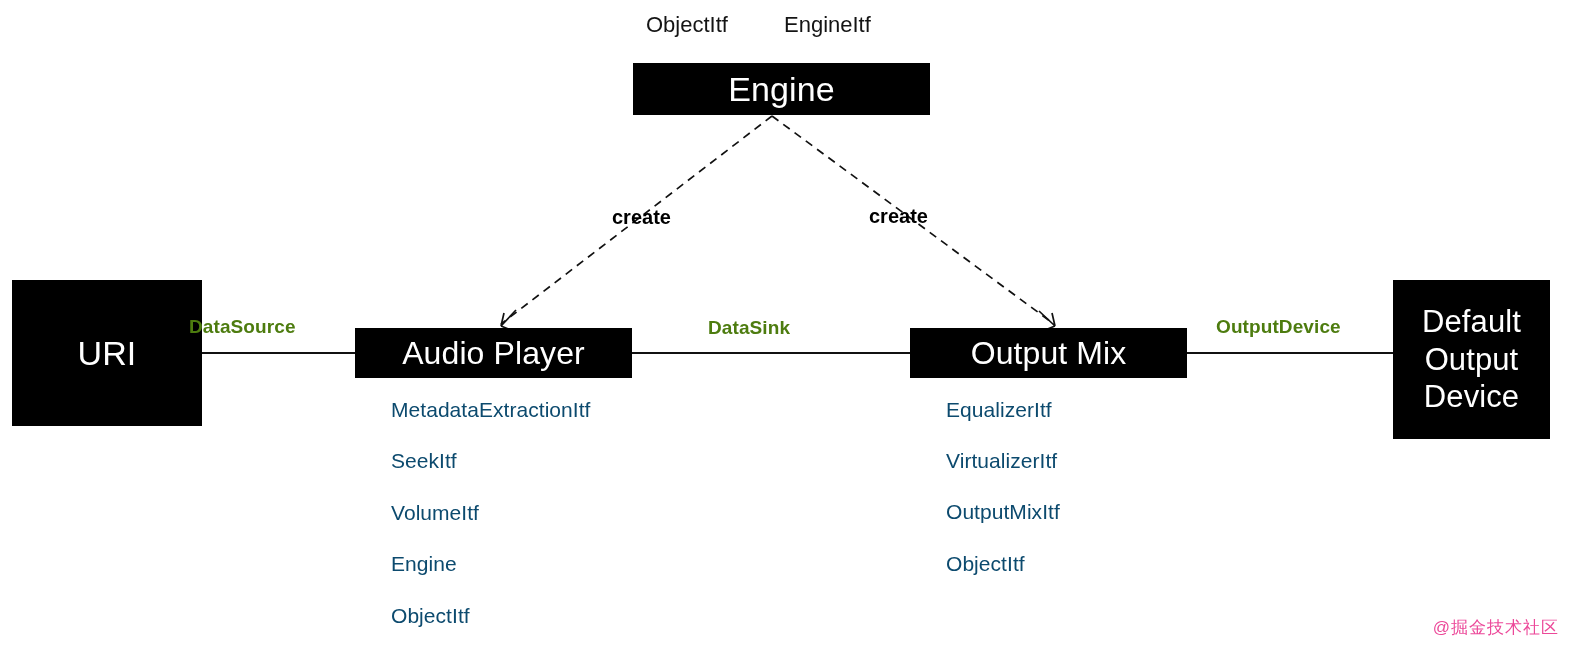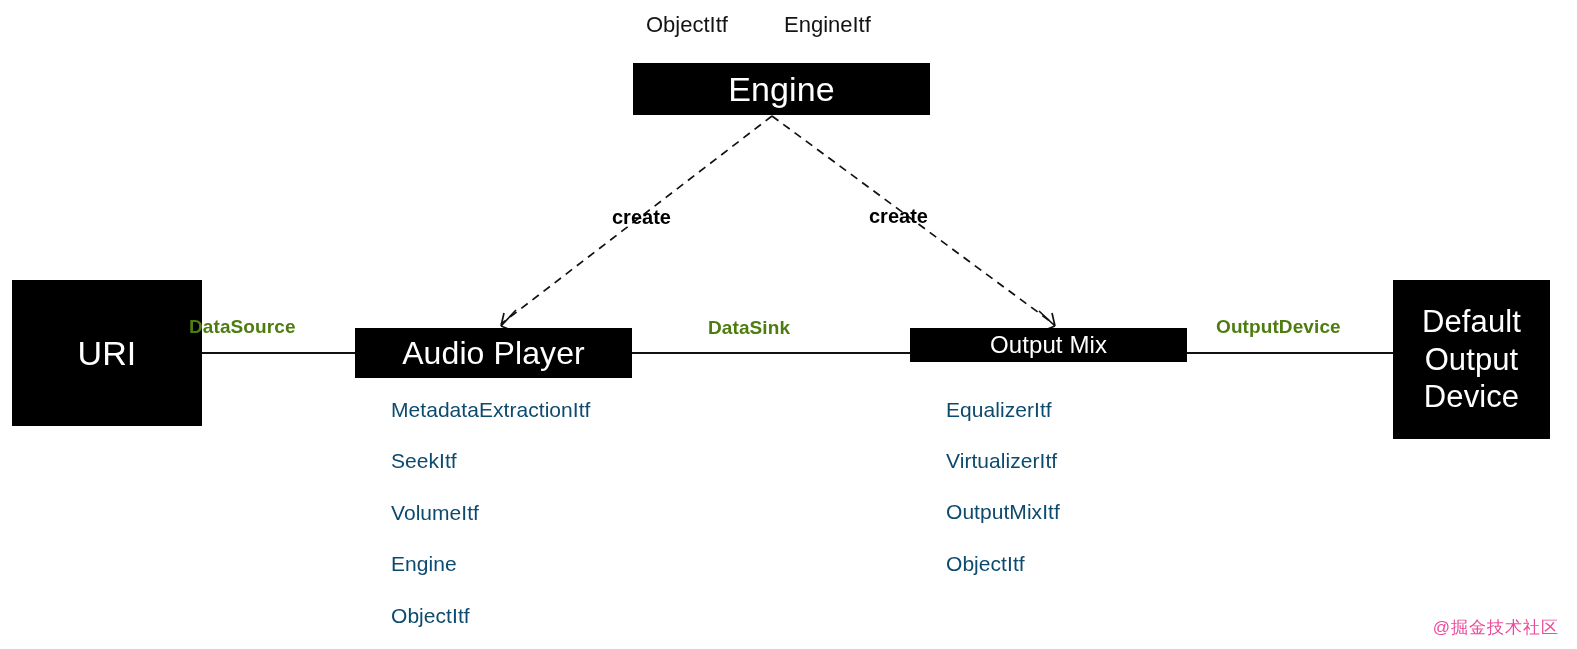--- a/index.html
+++ b/index.html
@@ -51,22 +51,22 @@
     left: 355px;
     top: 328px;
     width: 277px;
     height: 50px;
     font-size: 32px;
   }
   #node-output-mix {
     left: 910px;
     top: 328px;
     width: 277px;
-    height: 34px;
-    font-size: 24px;
+    height: 50px;
+    font-size: 32px;
   }
   #node-uri {
     left: 12px;
     top: 280px;
     width: 190px;
     height: 146px;
     font-size: 34px;
   }
   #node-default-output-device {
     left: 1393px;

